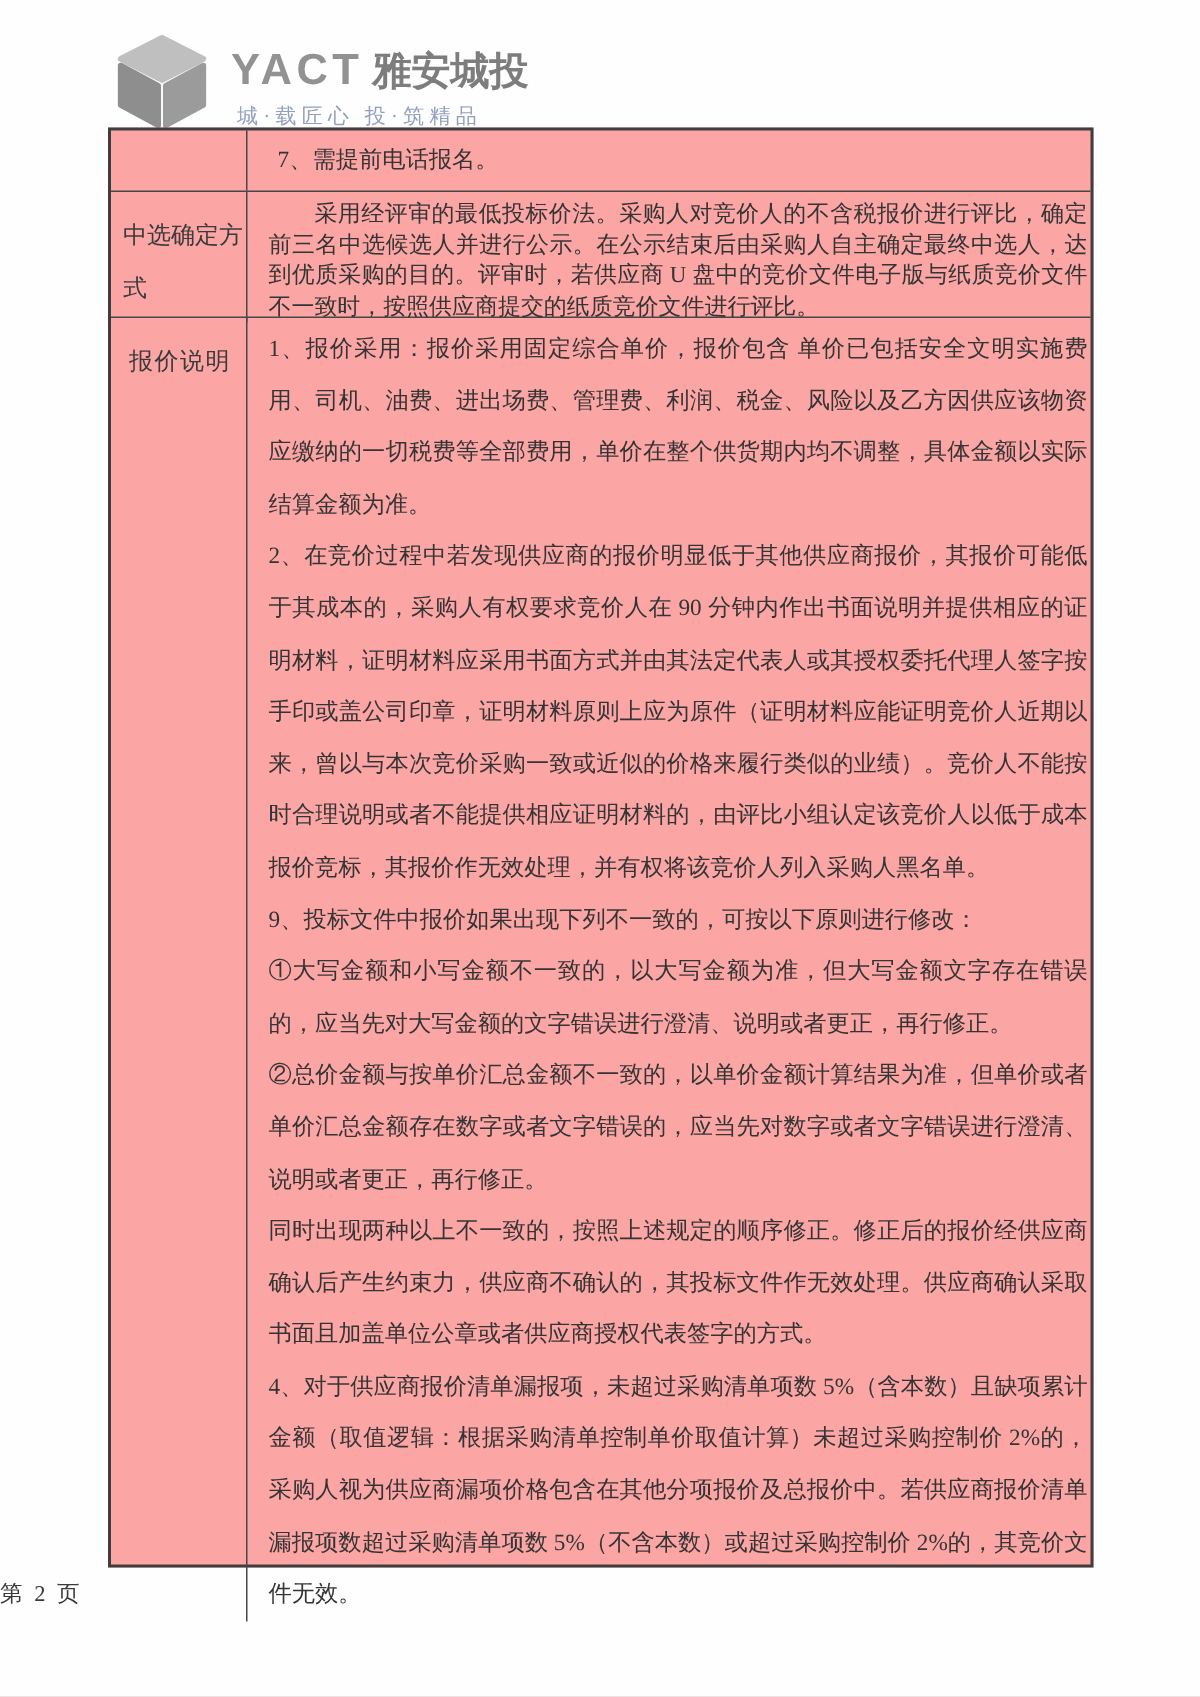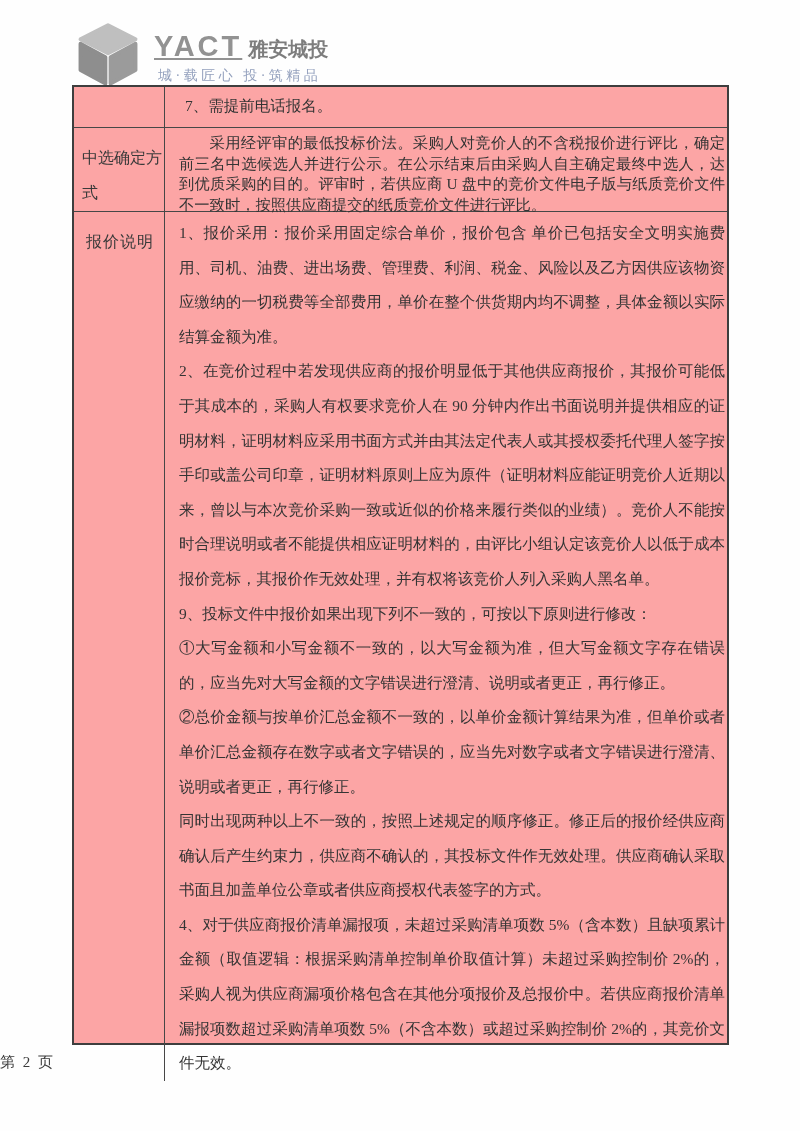--- a/index.html
+++ b/index.html
@@ -27,24 +27,23 @@
   .logo-title {
     font-family: "Liberation Sans", "DejaVu Sans", sans-serif;
     color: #8a8a8a;
     white-space: nowrap;
   }
   .logo-title .acronym {
     font-size: 29px;
     font-weight: bold;
     letter-spacing: 3px;
     color: #929292;
-    text-decoration: underline;
   }
   .logo-title .cn {
-    font-size: 20px;
+    font-size: 26px;
     font-weight: bold;
     color: #7d7d7d;
     margin-left: 6px;
   }
   .logo-tagline {
     margin-top: 4px;
     margin-left: 4px;
     font-size: 14px;
     letter-spacing: 3.5px;
     color: #93a0bd;

